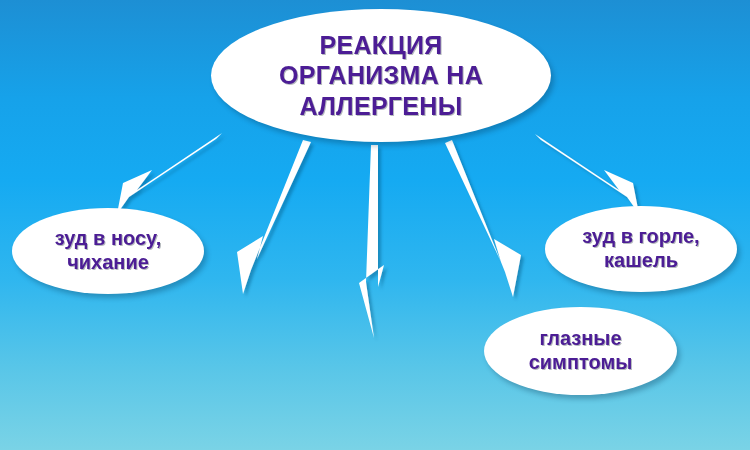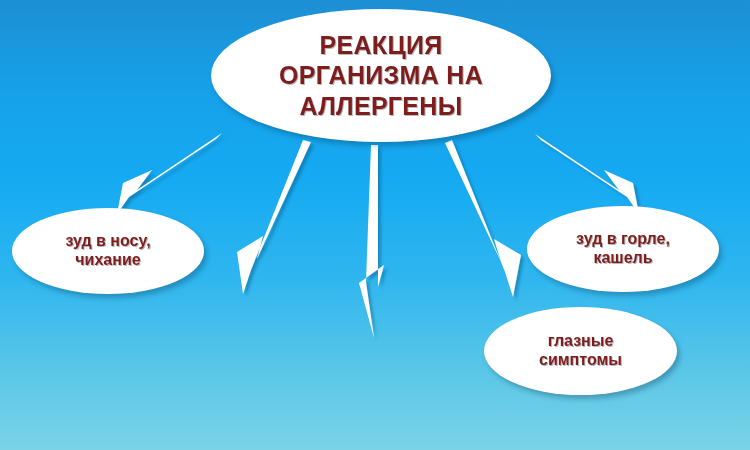--- a/index.html
+++ b/index.html
@@ -38,21 +38,21 @@
     position: absolute;
     background: #ffffff;
     border-radius: 50%;
     display: flex;
     align-items: center;
     justify-content: center;
     text-align: center;
     box-shadow: 3px 4px 5px rgba(0, 40, 70, 0.28);
   }
   .node-text {
-    color: #7f1d1d;
+    color: #4c1d95;
     font-weight: bold;
     line-height: 1.18;
     text-shadow: 1px 1px 0 rgba(120, 130, 135, 0.55);
     white-space: pre-line;
     padding: 0 6px;
   }
   #node-root {
     left: 211px;
     top: 9px;
     width: 340px;
@@ -81,27 +81,27 @@
     width: 196px;
     height: 88px;
   }
   #node-eye-symptoms {
     left: 484px;
     top: 307px;
     width: 193px;
     height: 88px;
   }
   #node-throat-itch {
-    left: 527px;
+    left: 545px;
     top: 206px;
     width: 192px;
     height: 86px;
   }
   .leaf .node-text {
-    font-size: 16px;
+    font-size: 20px;
   }
 </style>
 </head>
 <body>
 
 <div id="canvas">
 
   <svg id="arrows" viewBox="0 0 750 450" xmlns="http://www.w3.org/2000/svg">
     <defs>
       <filter id="arrowShadow" x="-40%" y="-40%" width="200%" height="200%">

